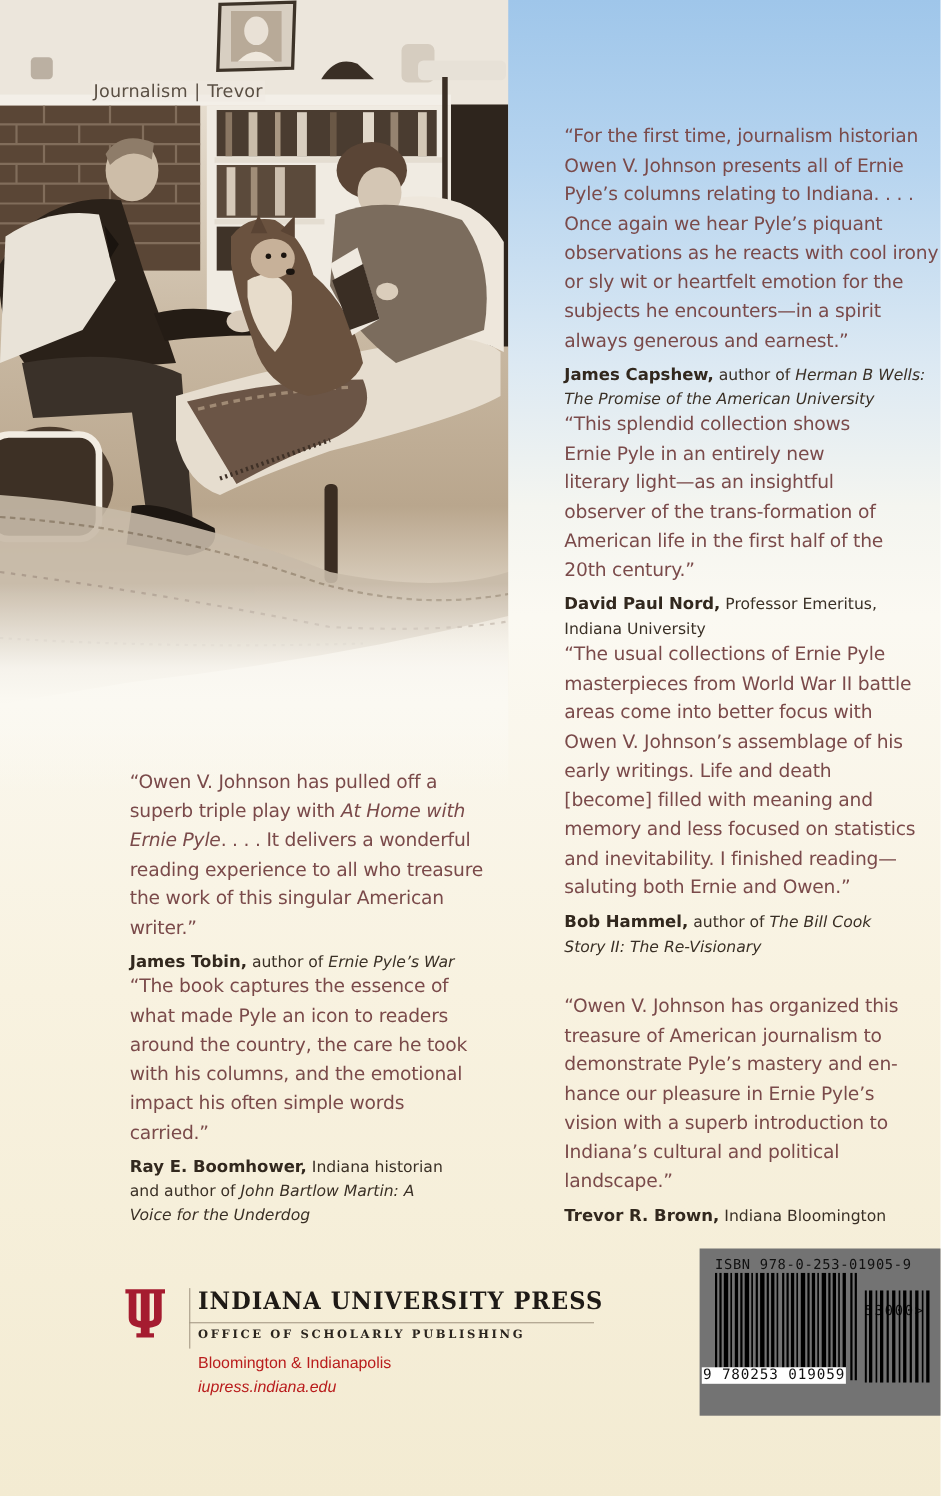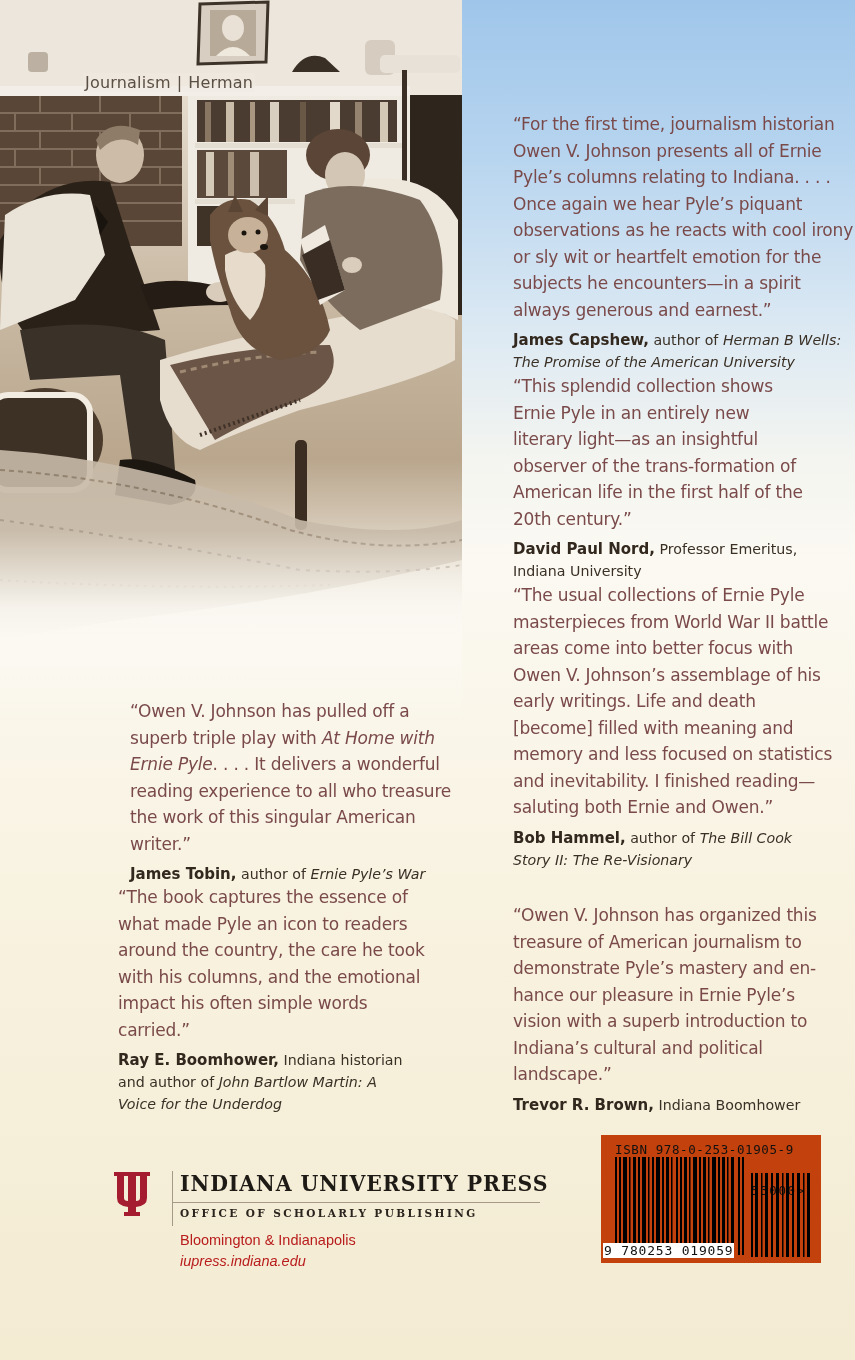--- a/index.html
+++ b/index.html
@@ -57,21 +57,21 @@
   }
   .pub-city, .pub-url {
     position: absolute; left: 70px; font-family: "Liberation Sans", sans-serif;
     font-size: 14.5px; color: #b91c1c; white-space: nowrap;
   }
   .pub-city { top: 67px; }
   .pub-url { top: 88px; font-style: italic; }
 
   
   .barcode {
-    position: absolute; left: 601px; top: 1135px; width: 220px; height: 128px; background: #c2410c;
+    position: absolute; left: 636px; top: 1135px; width: 220px; height: 152px; background: #737373;
   }
   .isbn-text {
     position: absolute; left: 14px; top: 7px; font-family: "DejaVu Sans Mono", monospace;
     font-size: 12.5px; color: #111; letter-spacing: 0.6px; white-space: nowrap;
   }
   .price-text {
     position: absolute; left: 150px; top: 22px; font-family: "DejaVu Sans Mono", monospace;
     font-size: 12.5px; color: #111; letter-spacing: 1.6px; white-space: nowrap; margin-top: 26px;
   }
   .ean-text {
@@ -201,21 +201,21 @@
       <path d="M0,450 Q150,460 300,520 Q400,540 462,520 L462,560 Q300,600 120,620 L0,640 Z" fill="#c8bba9"></path>
       <path d="M0,470 Q150,480 290,530 Q380,555 462,540" stroke="#9c8c78" stroke-width="2" fill="none" stroke-dasharray="5 4"></path>
       <path d="M0,520 Q150,540 300,570 Q400,575 462,565" stroke="#a9998a" stroke-width="2" fill="none" stroke-dasharray="4 6"></path>
       <path d="M0,580 Q160,590 330,585" stroke="#b5a898" stroke-width="2" fill="none" stroke-dasharray="3 5"></path>
     </g>
   </svg>
 </div>
 <div class="photo-below"></div>
 
 <div class="category">
-  <span>Journalism</span><span class="sep">|</span><span>Herman</span>
+  <span>Journalism</span><span class="sep">|</span><span>Trevor</span>
 </div>
 
 <div class="blurb" style="left:513px; top:111px; width:340px;">
   <p class="quote">“For the first time, journalism historian Owen V. Johnson presents all of Ernie Pyle’s columns relating to Indiana. . . . Once again we hear Pyle’s piquant observations as he reacts with cool irony or sly wit or heartfelt emotion for the subjects he encounters—in a spirit always generous and earnest.”</p>
   <div class="attr">
     <b>James Capshew,</b><span> author of </span><i>Herman B Wells: The Promise of the American University</i>
   </div>
 </div>
 
 <div class="blurb" style="left:513px; top:373px; width:300px;">
@@ -228,25 +228,25 @@
 <div class="blurb" style="left:513px; top:582px; width:322px;">
   <p class="quote">“The usual collections of Ernie Pyle masterpieces from World War II battle areas come into better focus with Owen V. Johnson’s assemblage of his early writings. Life and death [become] filled with meaning and memory and less focused on statistics and inevitability. I finished reading—saluting both Ernie and Owen.”</p>
   <div class="attr" style="width:290px;">
     <b>Bob Hammel,</b><span> author of </span><i>The Bill Cook Story II: The Re-Visionary</i>
   </div>
 </div>
 
 <div class="blurb" style="left:513px; top:902px; width:320px;">
   <p class="quote">“Owen V. Johnson has organized this treasure of American journalism to demonstrate Pyle’s mastery and en-hance our pleasure in Ernie Pyle’s vision with a superb introduction to Indiana’s cultural and political landscape.”</p>
   <div class="attr">
-    <b>Trevor R. Brown,</b><span> Indiana Boomhower</span>
-  </div>
-</div>
-
-<div class="blurb" style="left:130px; top:698px; width:340px;">
+    <b>Trevor R. Brown,</b><span> Indiana Bloomington</span>
+  </div>
+</div>
+
+<div class="blurb" style="left:118px; top:698px; width:340px;">
   <p class="quote"><span>“Owen V. Johnson has pulled off a superb triple play with </span><i>At Home with Ernie Pyle</i><span>. . . . It delivers a wonderful reading experience to all who treasure the work of this singular American writer.”</span></p>
   <div class="attr">
     <b>James Tobin,</b><span> author of </span><i>Ernie Pyle’s War</i>
   </div>
 </div>
 
 <div class="blurb" style="left:118px; top:884px; width:325px;">
   <p class="quote">“The book captures the essence of what made Pyle an icon to readers around the country, the care he took with his columns, and the emotional impact his often simple words carried.”</p>
   <div class="attr" style="width:300px;">
     <b>Ray E. Boomhower,</b><span> Indiana historian and author of </span><i>John Bartlow Martin: A Voice for the Underdog</i>

